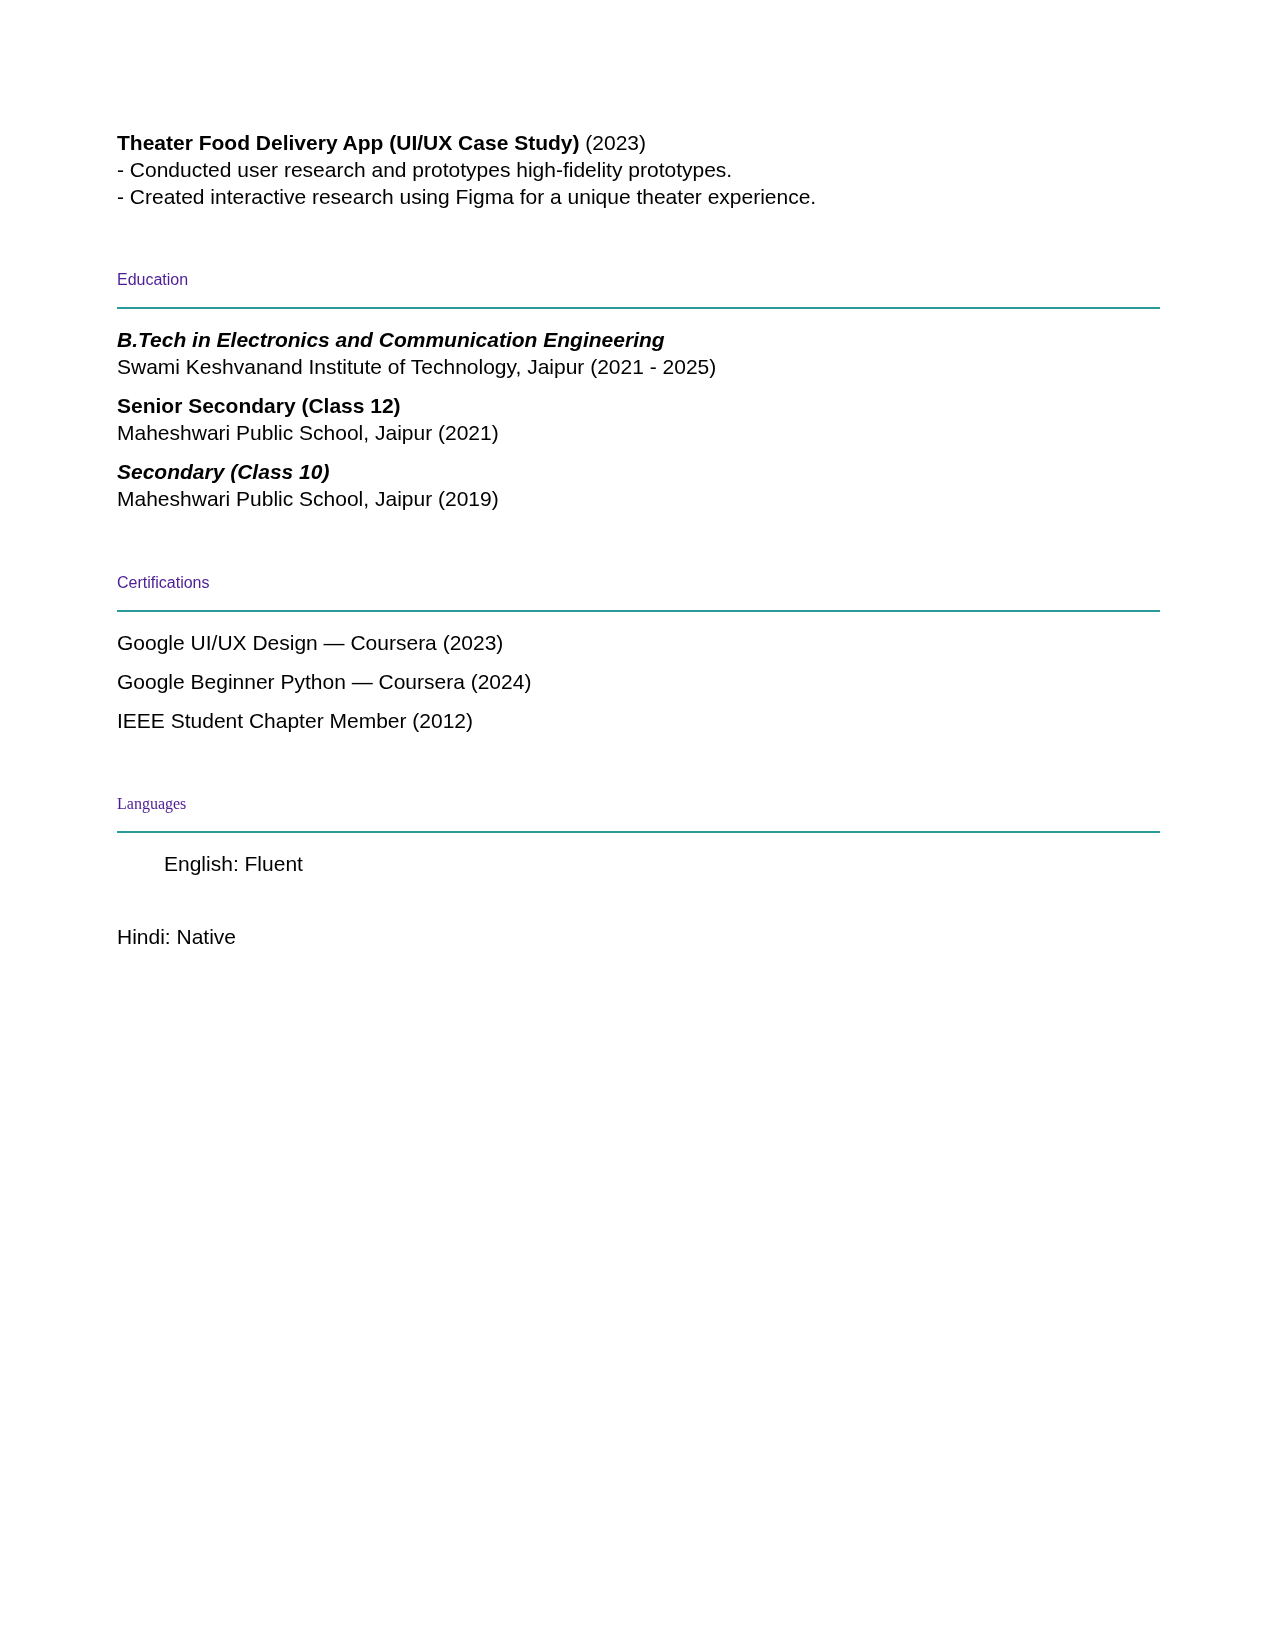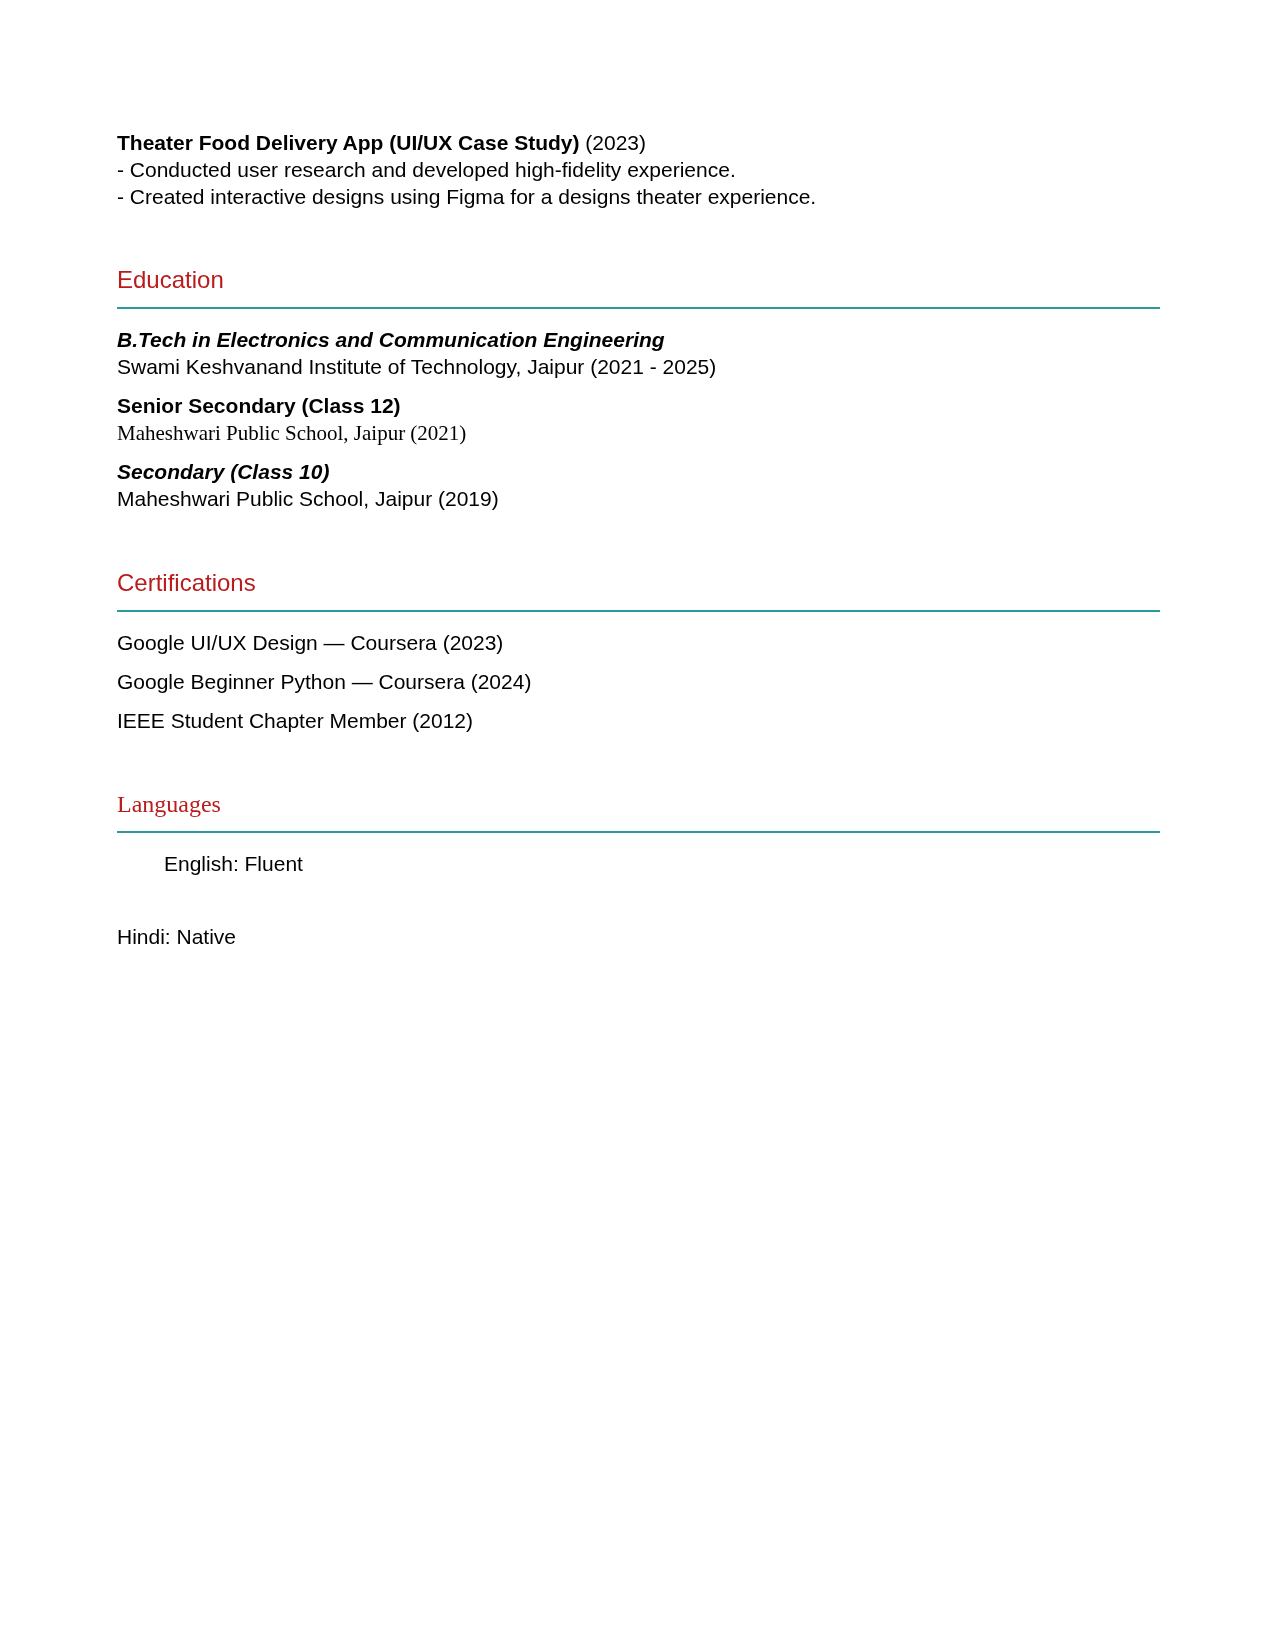--- a/index.html
+++ b/index.html
@@ -2,41 +2,41 @@
 <html><head>
   <meta charset="utf-8">
   <style>
     html, body { margin: 0; padding: 0; background: #ffffff; }
     body { width: 1275px; height: 1650px; position: relative; overflow: hidden;
            font-family: "Liberation Sans", sans-serif; color: #000; }
     .page { position: absolute; left: 117px; top: 0; width: 1043px; }
     .abs { position: absolute; left: 0; white-space: nowrap; }
     .t { font-size: 21px; line-height: 26px; text-align: center; }
     .b { font-weight: bold; }
-    .h { font-size: 24px; line-height: 28px; color: #b91c1c; }
+    .h { font-size: 16px; line-height: 28px; color: #4c1d95; }
     .rule { position: absolute; left: 0; width: 1043px; height: 2px; background: #2a9a9a; }
   </style>
 </head>
 <body>
 
 <div class="page">
 
   <div class="abs t" style="top:130px;">
     <span class="b">Theater Food Delivery App (UI/UX Case Study)</span><span> (2023)</span>
   </div>
-  <div class="abs t" style="top:157px;">- Conducted user research and developed high-fidelity experience.</div>
-  <div class="abs t" style="top:184px;">- Created interactive designs using Figma for a designs theater experience.</div>
+  <div class="abs t" style="top:157px;">- Conducted user research and prototypes high-fidelity prototypes.</div>
+  <div class="abs t" style="top:184px;">- Created interactive research using Figma for a unique theater experience.</div>
 
   <div class="abs h" style="top:266px;">Education</div>
   <div class="rule" style="top:307px;"></div>
 
   <div class="abs t b" style="top:327px;font-style:italic;">B.Tech in Electronics and Communication Engineering</div>
   <div class="abs t" style="top:354px;">Swami Keshvanand Institute of Technology, Jaipur (2021 - 2025)</div>
   <div class="abs t b" style="top:393px;">Senior Secondary (Class 12)</div>
-  <div class="abs t" style="top:420px;font-family:Liberation Serif, serif;">Maheshwari Public School, Jaipur (2021)</div>
+  <div class="abs t" style="top:420px;">Maheshwari Public School, Jaipur (2021)</div>
   <div class="abs t b" style="top:459px;font-style:italic;">Secondary (Class 10)</div>
   <div class="abs t" style="top:486px;">Maheshwari Public School, Jaipur (2019)</div>
 
   <div class="abs h" style="top:569px;">Certifications</div>
   <div class="rule" style="top:610px;"></div>
   <div class="abs t" style="top:630px;">Google UI/UX Design — Coursera (2023)</div>
   <div class="abs t" style="top:669px;">Google Beginner Python — Coursera (2024)</div>
   <div class="abs t" style="top:708px;">IEEE Student Chapter Member (2012)</div>
 
   <div class="abs h" style="top:790px;font-family:Liberation Serif, serif;">Languages</div>

